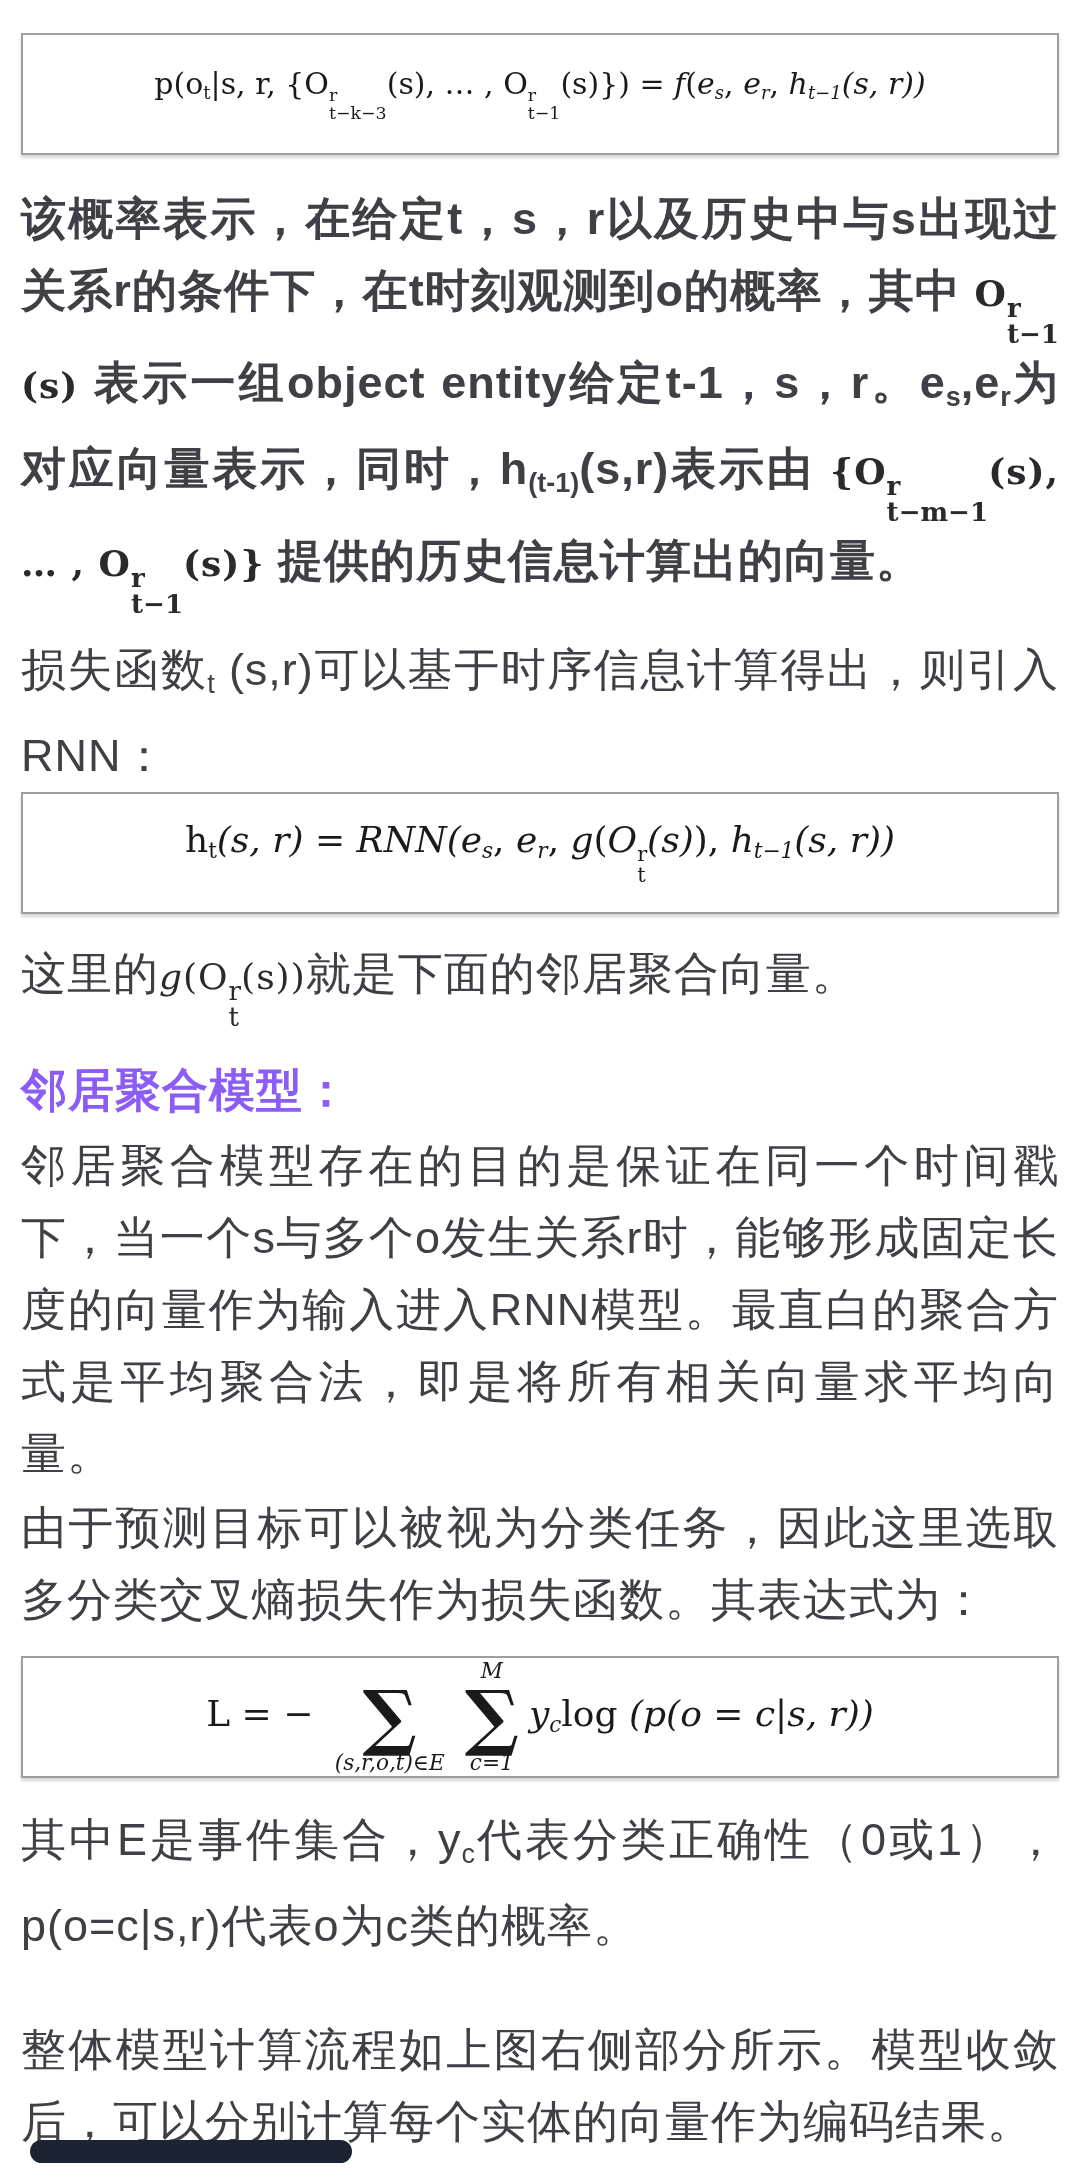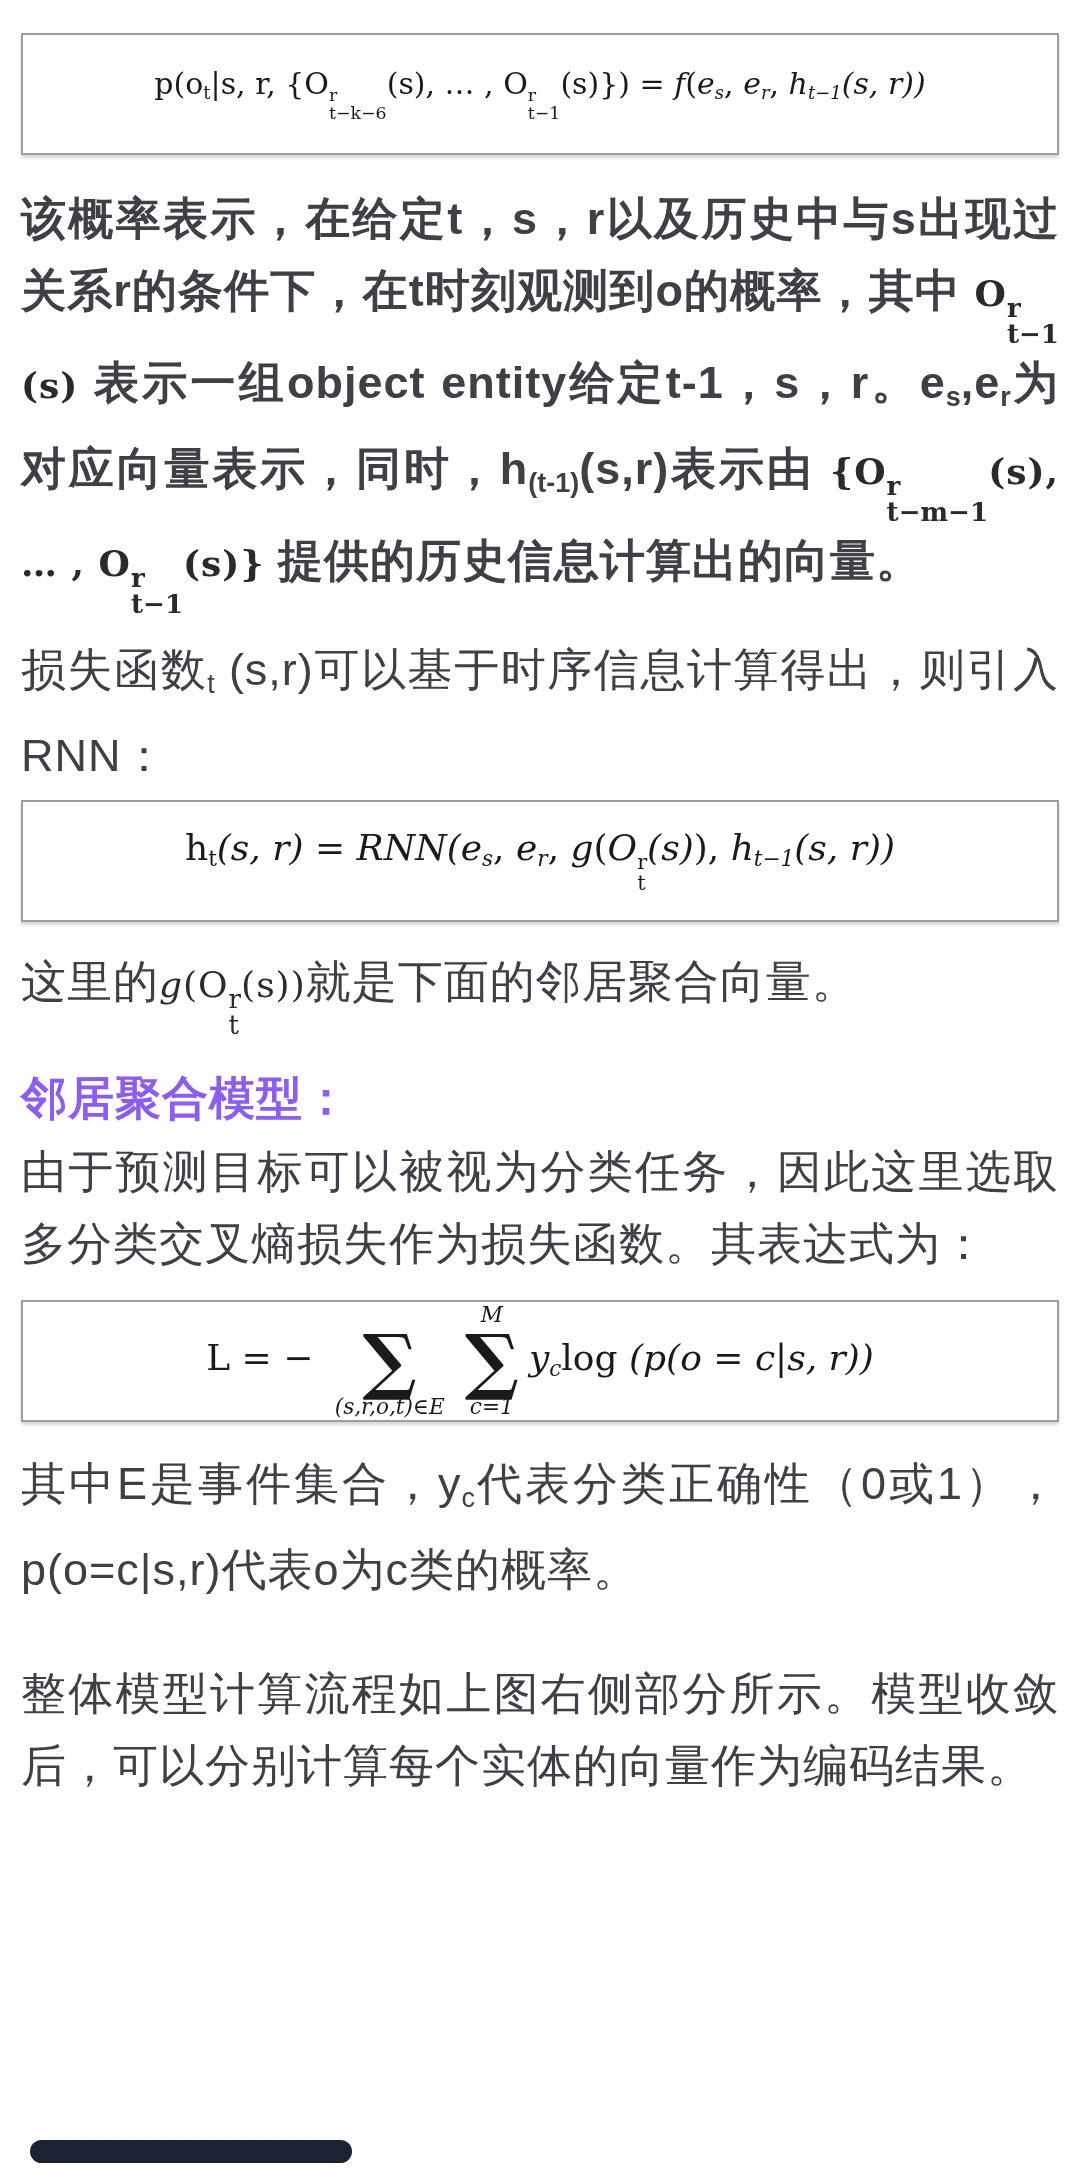--- a/index.html
+++ b/index.html
@@ -60,39 +60,39 @@
   .op-above,.op-below{font-size:0.6em;font-style:italic;line-height:1.1;}
   .op-sym{font-size:2.0em;font-style:normal;line-height:0.95;font-weight:bold;}
   .bottom-bar{
     position:absolute;left:30px;bottom:18px;
     width:322px;height:23px;border-radius:12px;
   }
   
   .mt-box1{margin-top:33px;}
   .mt-p1{margin-top:28px;font-weight:bold;}
   .mt-p2{margin-top:16px;}
-  .mt-box2{margin-top:8px;}
+  .mt-box2{margin-top:0px;}
   .mt-p3{margin-top:24px;}
   .mt-h1{margin-top:24px;}
   .mt-p4{margin-top:4px;}
   .mt-h2{margin-top:28px;}
   .mt-p5{margin-top:2px;margin-left:21px;}
   .mt-box3{margin-top:20px;}
   .mt-p6{margin-top:26px;}
   .mt-p7{margin-top:52px;}
 </style>
 </head>
 <body>
 
 <div class="page">
 
   <div class="formula-box fsize1 mt-box1">
     <span><span class="m">p(o</span><span class="m sb">t</span><span class="m">|s, r, {O</span><span class="ss m">
           <span class="ss-sup">r</span>
-          <span class="ss-sub">t−k−6</span>
+          <span class="ss-sub">t−k−3</span>
         </span><span class="m">(s), … , O</span><span class="ss m">
           <span class="ss-sup">r</span>
           <span class="ss-sub">t−1</span>
         </span><span class="m">(s)}) = </span><span class="i">f</span><span class="m">(</span><span class="i">e</span><span class="i sb">s</span><span class="m">, </span><span class="i">e</span><span class="i sb">r</span><span class="m">, </span><span class="i">h</span><span class="i sb">t−1</span><span class="i">(s, r))</span></span>
   </div>
 
   <div class="para mt-p1"><span>该概率表示，在给定t，s，r以及历史中与s出现过关系r的条件下，在t时刻观测到o的概率，其中 </span><span class="fm">O</span><span class="ss fm">
         <span class="ss-sup">r</span>
         <span class="ss-sub">t−1</span>
       </span><span class="fm">(s)</span><span> 表示一组object entity给定t-1，s，r。e</span><span class="sb">s</span><span>,e</span><span class="sb">r</span><span>为对应向量表示，同时，h</span><span class="sb">(t-1)</span><span>(s,r)表示由 </span><span class="fm">{O</span><span class="ss fm">
@@ -112,20 +112,21 @@
         </span><span class="i">(s)</span><span class="m">), </span><span class="i">h</span><span class="i sb">t−1</span><span class="i">(s, r))</span></span>
   </div>
 
   <div class="para mt-p3"><span>这里的</span><span class="fm i">g</span><span class="fm">(O</span><span class="ss fm">
         <span class="ss-sup">r</span>
         <span class="ss-sub">t</span>
       </span><span class="fm">(s))</span><span>就是下面的邻居聚合向量。</span></div>
 
   <div class="heading mt-h1">邻居聚合模型：</div>
 
+  <div class="para mt-p4">邻居聚合模型存在的目的是保证在同一个时间戳下，当一个s与多个o发生关系r时，能够形成固定长度的向量作为输入进入RNN模型。最直白的聚合方式是平均聚合法，即是将所有相关向量求平均向量。</div>
 
 
   <div class="para mt-p5">由于预测目标可以被视为分类任务，因此这里选取多分类交叉熵损失作为损失函数。其表达式为：</div>
 
   <div class="formula-box fsize3 mt-box3">
     <span><span class="m">L = − </span><span class="bigop">
           <span class="op-above">&nbsp;</span>
           <span class="op-sym">∑</span>
           <span class="op-below">(s,r,o,t)∈E</span>
         </span><span class="bigop">

